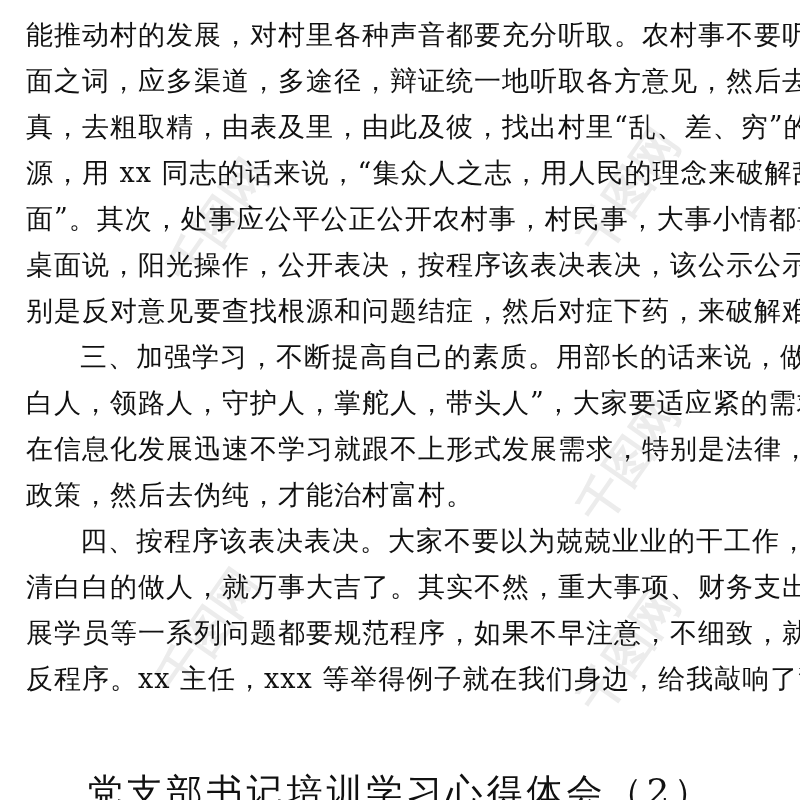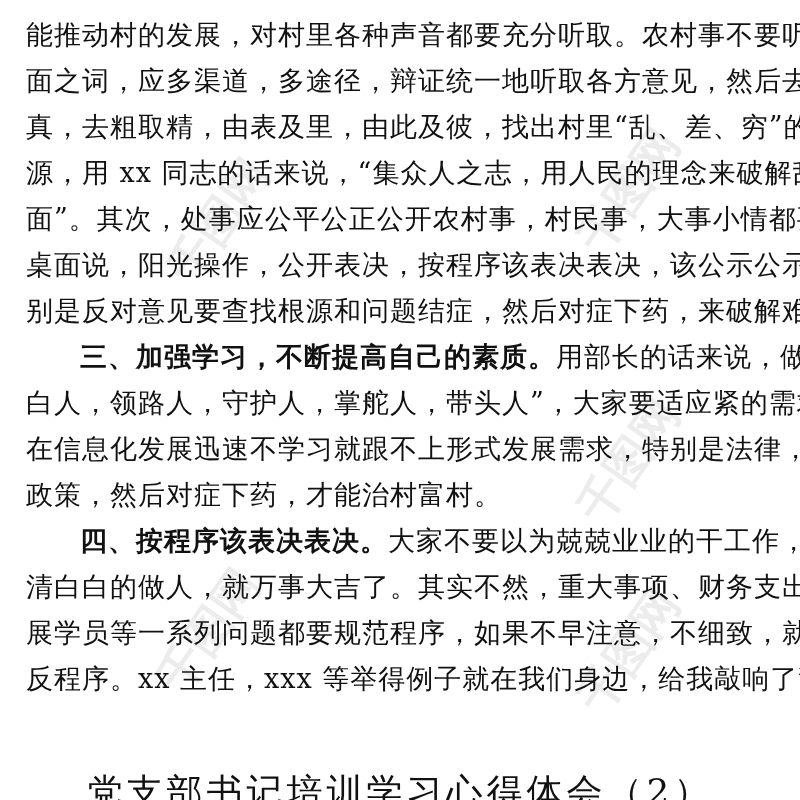--- a/index.html
+++ b/index.html
@@ -12,21 +12,21 @@
   .page { position: absolute; left: 0; top: 0; width: 800px; height: 800px; }
   .line {
     position: absolute; left: 26px; width: 756px;
     font-size: 27px; line-height: 34px; height: 34px;
     white-space: nowrap;
     text-align: justify; text-align-last: justify;
     letter-spacing: 1px;
   }
   .line.last { text-align-last: left; }
   .indent { padding-left: 54px; width: 702px; }
-  .bold { font-weight: bold; }
+  .bold { font-weight: normal; }
   .title {
     position: absolute; left: 0; width: 800px; top: 770px;
     text-align: center; font-size: 36px; line-height: 44px;
     letter-spacing: 4px; white-space: nowrap;
   }
   .wm {
     position: absolute; color: rgba(150,150,150,0.18);
     font-size: 46px; font-family: "DejaVu Sans", sans-serif;
     transform: rotate(-55deg); font-weight: bold;
     pointer-events: none; white-space: nowrap;
@@ -47,21 +47,21 @@
   <div class="line" style="top:64px;">面之词，应多渠道，多途径，辩证统一地听取各方意见，然后去伪纯</div>
   <div class="line" style="top:110px;">真，去粗取精，由表及里，由此及彼，找出村里“乱、差、穷”的根</div>
   <div class="line" style="top:156px;">源，用 xx 同志的话来说，“集众人之志，用人民的理念来破解乱的局</div>
   <div class="line" style="top:202px;">面”。其次，处事应公平公正公开农村事，村民事，大事小情都要摆在</div>
   <div class="line" style="top:248px;">桌面说，阳光操作，公开表决，按程序该表决表决，该公示公示，特</div>
   <div class="line" style="top:294px;">别是反对意见要查找根源和问题结症，然后对症下药，来破解难题。</div>
 
   <div class="line indent" style="top:340px;"><span class="bold">三、加强学习，不断提高自己的素质。</span><span>用部长的话来说，做好“明</span></div>
   <div class="line" style="top:386px;">白人，领路人，守护人，掌舵人，带头人”，大家要适应紧的需求，现</div>
   <div class="line" style="top:432px;">在信息化发展迅速不学习就跟不上形式发展需求，特别是法律，法规，</div>
-  <div class="line last" style="top:478px;">政策，然后对症下药，才能治村富村。</div>
+  <div class="line last" style="top:478px;">政策，然后去伪纯，才能治村富村。</div>
 
   <div class="line indent" style="top:524px;"><span class="bold">四、按程序该表决表决。</span><span>大家不要以为兢兢业业的干工作，清</span></div>
   <div class="line" style="top:570px;">清白白的做人，就万事大吉了。其实不然，重大事项、财务支出、发</div>
   <div class="line" style="top:616px;">展学员等一系列问题都要规范程序，如果不早注意，不细致，就会违</div>
   <div class="line" style="top:662px;">反程序。xx 主任，xxx 等举得例子就在我们身边，给我敲响了警钟。</div>
 
   <div class="title">党支部书记培训学习心得体会（2）</div>
 </div>
 
 </body></html>

